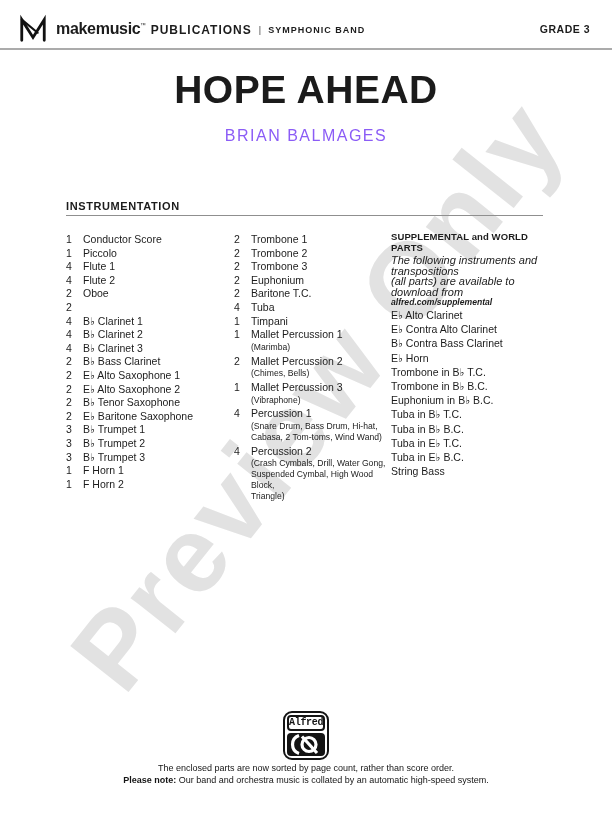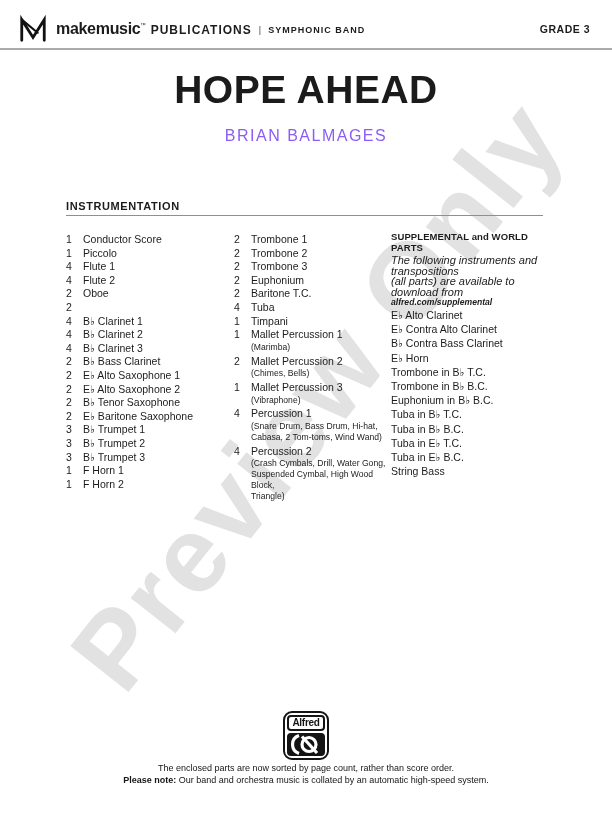--- a/index.html
+++ b/index.html
@@ -44,21 +44,21 @@
   
   .supp-title{font-size:9.5px;font-weight:700;letter-spacing:0.1px;}
   .supp-desc{font-size:11px;font-style:italic;line-height:10.6px;margin-top:2px;}
   .supp-link{font-size:8.6px;font-style:italic;font-weight:700;line-height:10.6px;}
   .supp-list{}
   .supp-item{font-size:10.5px;line-height:14.2px;}
   
   .alfred{position:absolute;top:711px;left:50%;transform:translateX(-50%);
     border:2.5px solid #141414;border-radius:9px;padding:2px;background:#fff;width:38px;}
   .alfred-name{border:2px solid #141414;border-radius:4px;font-size:10px;font-weight:700;
-    text-align:center;letter-spacing:-0.3px;line-height:12px;color:#141414;}
+    text-align:center;letter-spacing:-0.3px;line-height:12px;color:#141414;font-family:Liberation Mono, monospace;}
   .alfred-mark{margin-top:1.5px;background:#141414;border-radius:4px;height:23px;
     display:flex;align-items:center;justify-content:center;}
   .note{position:absolute;top:763px;left:0;width:612px;text-align:center;font-size:9px;line-height:11.5px;color:#151515;}
   .note b{font-weight:700;}
 </style>
 </head>
 <body>
 
 <div class="page">
 

